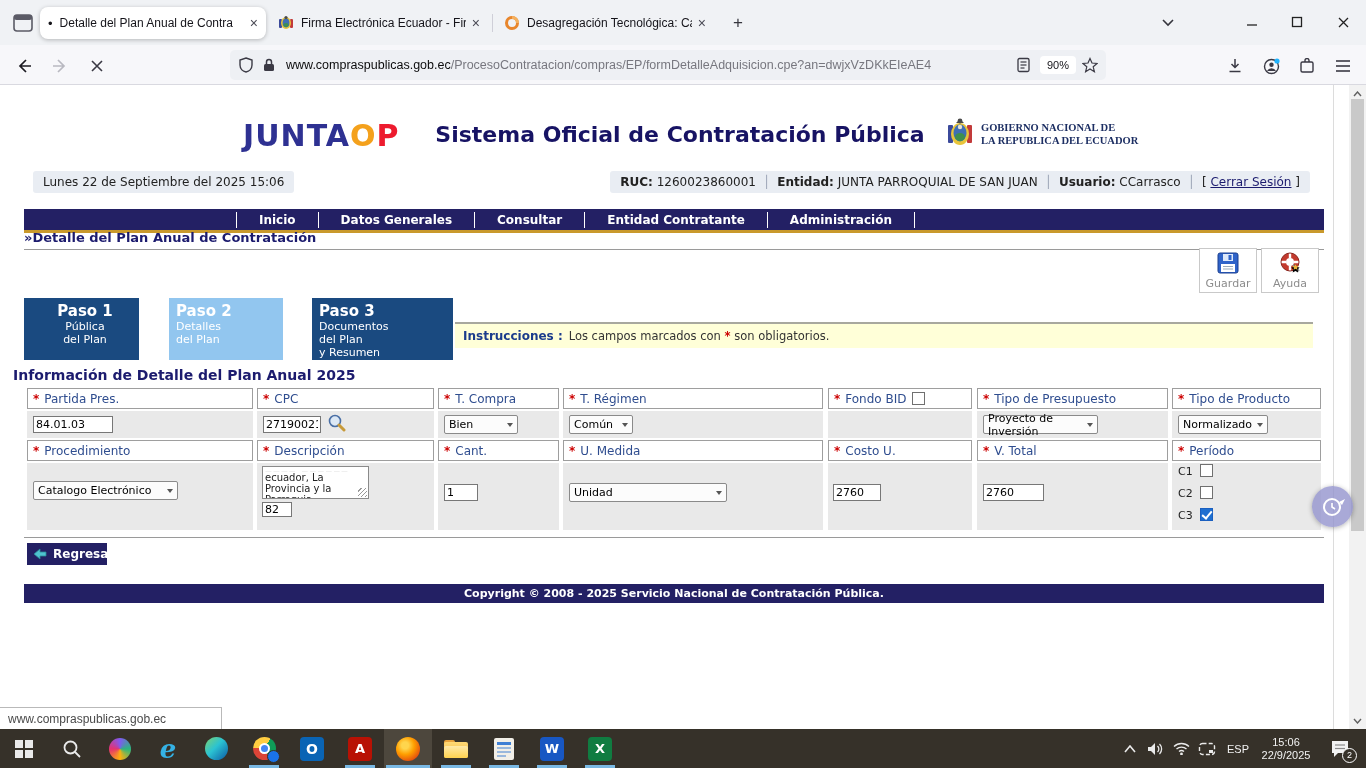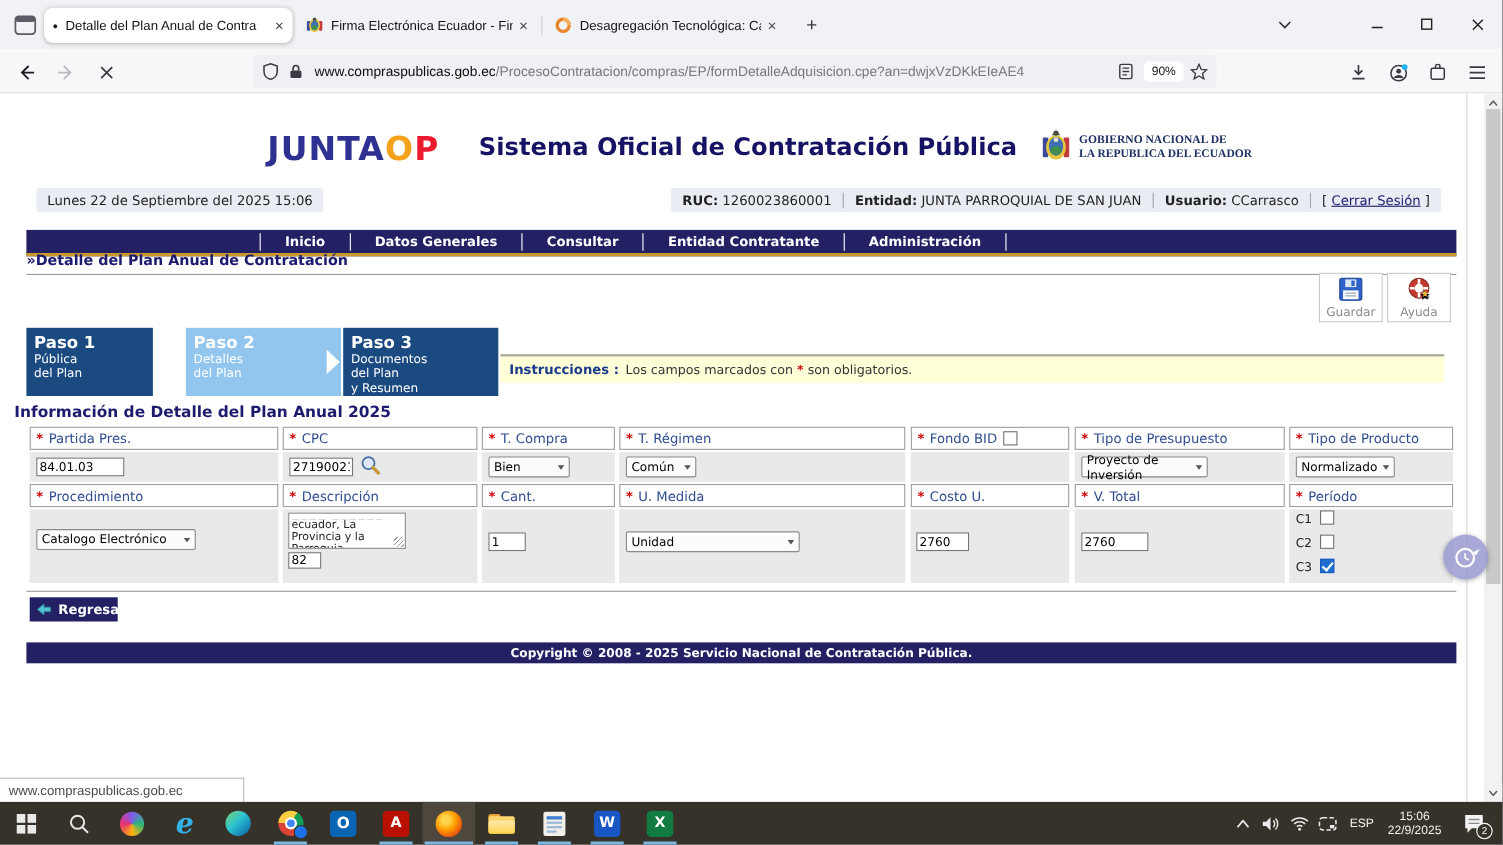--- a/index.html
+++ b/index.html
@@ -330,26 +330,26 @@
           <path d="M12 2 V7 M12 15 V20 M3 11 H8 M16 11 H21" stroke="#fff" stroke-width="2.4"></path>
           <circle cx="12" cy="11" r="9" fill="none" stroke="#8a241c" stroke-width="1"></circle>
           <path d="M15 14 L21 20" stroke="#8a8a8a" stroke-width="2"></path>
           <path d="M16 16 l1.4-2.8 1.4 2.8 2.8 .4 -2 2 .5 3 -2.7-1.4 -2.7 1.4 .5-3 -2-2 z" fill="#e8b javascript:void0"></path>
           <path d="M16.5 15 l1-2 1 2 2 .3 -1.5 1.4 .4 2.1 -1.9-1 -1.9 1 .4-2.1 -1.5-1.4 z" fill="#e8b33a"></path>
         </svg>
     </span>
     <span class="tlbl">Ayuda</span>
   </div>
 
-  <div class="abs step dark" style="left:24px; width:115px;">
+  <div class="abs step dark" style="left:24px; width:115px;text-align:center;">
     <div class="st">Paso 1</div>
     <div class="sl">Pública</div>
     <div class="sl">del Plan</div>
   </div>
-  <div class="abs step lite" style="left:169px; width:141px;">
+  <div class="abs step lite" style="left:169px; width:114px;">
     <div class="st">Paso 2</div>
     <div class="sl">Detalles</div>
     <div class="sl">del Plan</div>
   </div>
   <div class="abs steparrow"></div>
   <div class="abs step dark" style="left:312px; width:141px;">
     <div class="st">Paso 3</div>
     <div class="sl">Documentos</div>
     <div class="sl">del Plan</div>
     <div class="sl">y Resumen</div>

